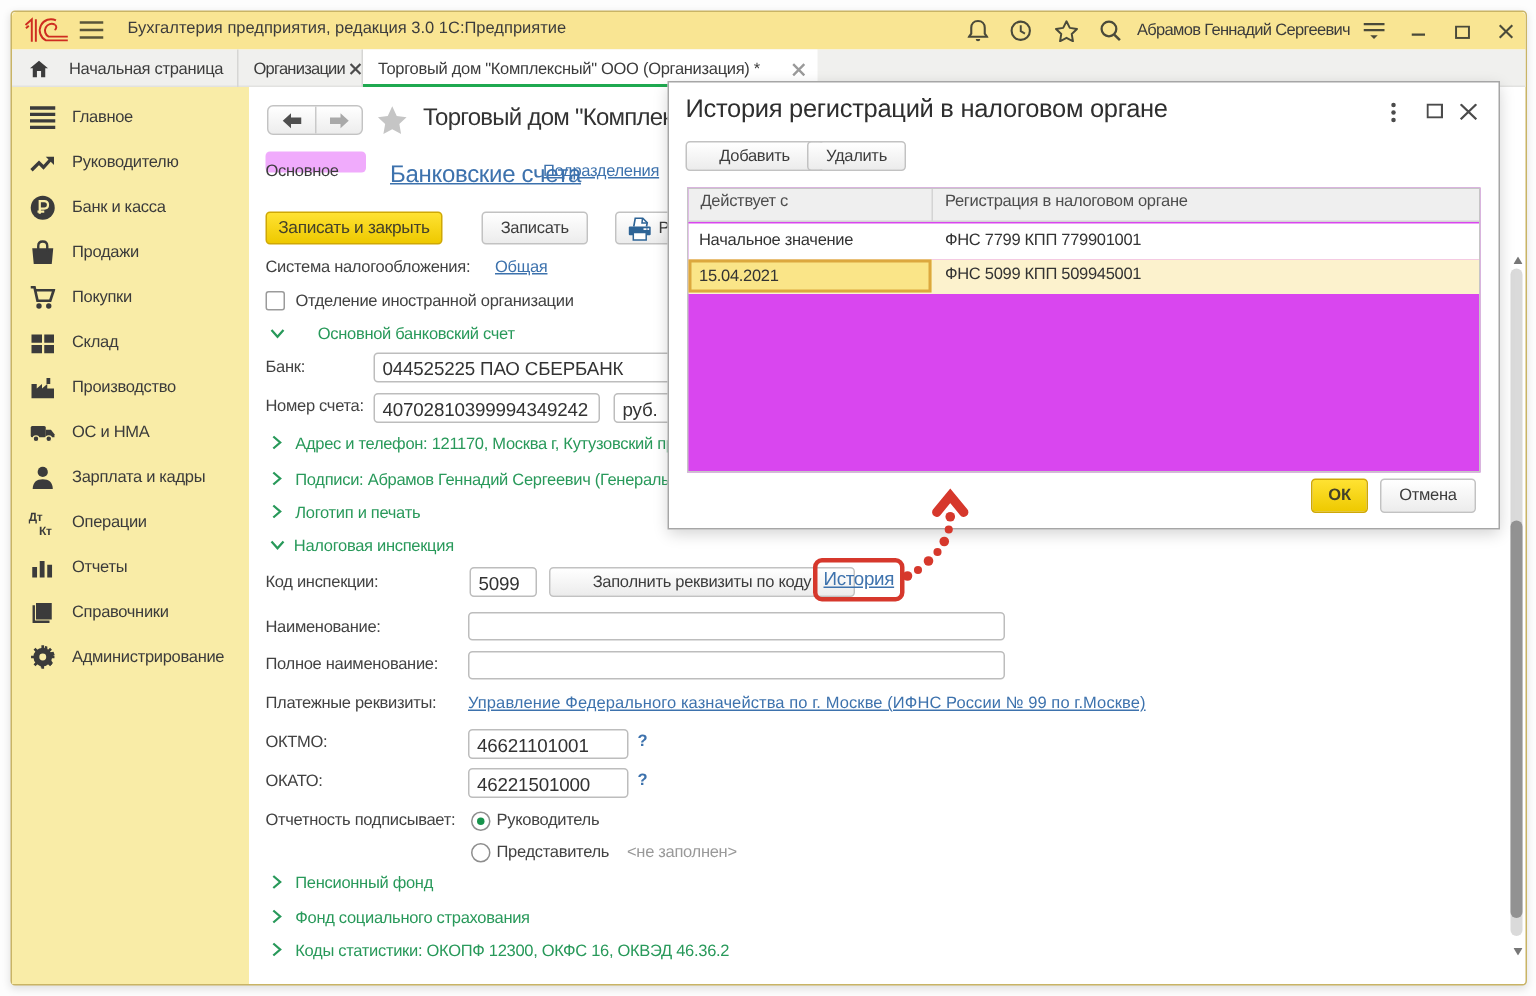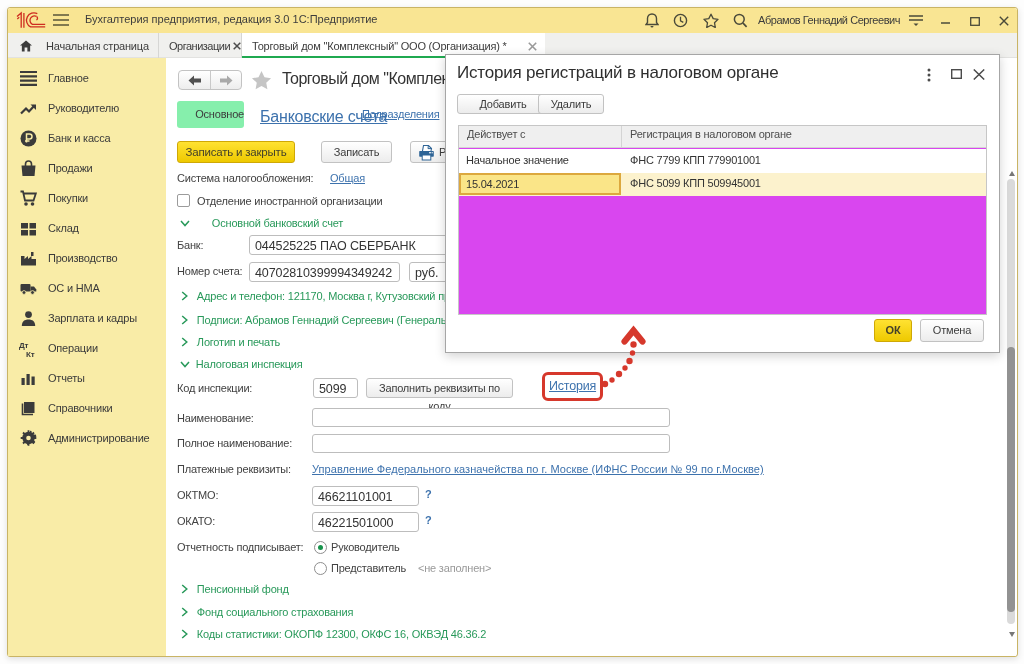--- a/index.html
+++ b/index.html
@@ -213,21 +213,21 @@
       <path d="M0.5,5.5 L6,0.5 L6,3.4 L13,3.4 L13,7.6 L6,7.6 L6,10.5 Z" fill="#4f4f4f"></path>
     </svg>
   <svg class="abs" style="left:41px;top:4px" width="13" height="11" viewBox="0 0 13 11">
       <path d="M12.5,5.5 L7,0.5 L7,3.4 L0,3.4 L0,7.6 L7,7.6 L7,10.5 Z" fill="#a9a9a9"></path>
     </svg>
 </div>
 <svg class="abs" style="left:251px;top:70px" width="21" height="20" viewBox="0 0 23 22">
     <path d="M11.5,1 L14.8,8 L22,9 L16.7,14 L18,21.3 L11.5,17.7 L5,21.3 L6.3,14 L1,9 L8.2,8 Z" fill="#c5c5c5"></path>
   </svg>
 <div class="abs" style="left:282px;top:70px;font-size:16px;letter-spacing:-0.5px;color:#333;white-space:nowrap;width:600px;overflow:hidden">Торговый дом "Комплексный" ООО (Организация)</div>
-<div class="abs" style="left:177px;top:101px;width:67px;height:27px;background:#86efac;border-radius:3px;font-size:11px;color:#3c3c3c;text-align:right;line-height:27px">Основное</div>
+<div class="abs" style="left:177px;top:101px;width:67px;height:14px;background:#f0abfc;border-radius:3px;font-size:11px;color:#3c3c3c;text-align:left;line-height:27px">Основное</div>
 <div class="abs" style="left:260px;top:108px;font-size:16px"><span class="lnk">Банковские счета</span></div>
 <div class="abs" style="left:362px;top:108px;font-size:11px"><span class="lnk">Подразделения</span></div>
 <div class="ybtn" style="left:177px;top:141px;width:118px;height:22px;font-size:11.5px;font-weight:normal;line-height:21px">Записать и закрыть</div>
 <div class="btn" style="left:321px;top:141px;width:71px;height:22px;line-height:20px">Записать</div>
 <div class="btn" style="left:410px;top:141px;width:62px;height:22px">
   <svg class="abs" style="left:7px;top:2px" width="17" height="17" viewBox="0 0 17 17">
     <path d="M4.5,7 L5.5,1.5 L10.5,1.5 L13.5,4.5 L13,7" fill="#fff" stroke="#2e6496" stroke-width="1.1"></path>
     <path d="M10.3,1.8 L10,4.6 L13.3,4.6" fill="none" stroke="#2e6496" stroke-width="1"></path>
     <rect x="1.2" y="7" width="14.6" height="5.8" rx="0.7" fill="#2e6496"></rect>
     <rect x="11" y="8.2" width="2" height="1.1" fill="#fff"></rect>
@@ -270,21 +270,21 @@
   <span style="margin-left:6px">Логотип и печать</span>
 </div>
 <div class="grn" style="left:180px;top:358px">
   <svg style="display:inline-block;vertical-align:0px" width="10" height="7" viewBox="0 0 10 7">
       <path d="M1,1 L5,5.5 L9,1" fill="none" stroke="#28995a" stroke-width="1.5"></path>
     </svg>
   <span style="margin-left:3px">Налоговая инспекция</span>
 </div>
 <div class="lbl" style="left:177px;top:382px">Код инспекции:</div>
 <div class="fld" style="left:313px;top:378px;width:45px;height:20px">5099</div>
-<div class="btn" style="left:366px;top:378px;width:147px;height:20px;line-height:18px">Заполнить реквизиты по коду</div>
+<div class="btn" style="left:366px;top:378px;width:204px;height:20px;line-height:18px">Заполнить реквизиты по коду</div>
 <div class="abs" style="left:549px;top:379px;font-size:12.5px;letter-spacing:-0.2px;z-index:60"><span class="lnk">История</span></div>
 <div class="lbl" style="left:177px;top:412px">Наименование:</div>
 <div class="fld" style="left:312px;top:408px;width:358px;height:19px"></div>
 <div class="lbl" style="left:177px;top:437px">Полное наименование:</div>
 <div class="fld" style="left:312px;top:434px;width:358px;height:19px"></div>
 <div class="lbl" style="left:177px;top:463px">Платежные реквизиты:</div>
 <div class="abs" style="left:312px;top:463px;font-size:11px;letter-spacing:0.06px"><span class="lnk">Управление Федерального казначейства по г. Москве (ИФНС России № 99 по г.Москве)</span></div>
 <div class="lbl" style="left:177px;top:489px">ОКТМО:</div>
 <div class="fld" style="left:312px;top:486px;width:107px;height:20px">46621101001</div>
 <div class="abs" style="left:425px;top:488px;font-size:11px;color:#3d72ad;font-weight:bold">?</div>

